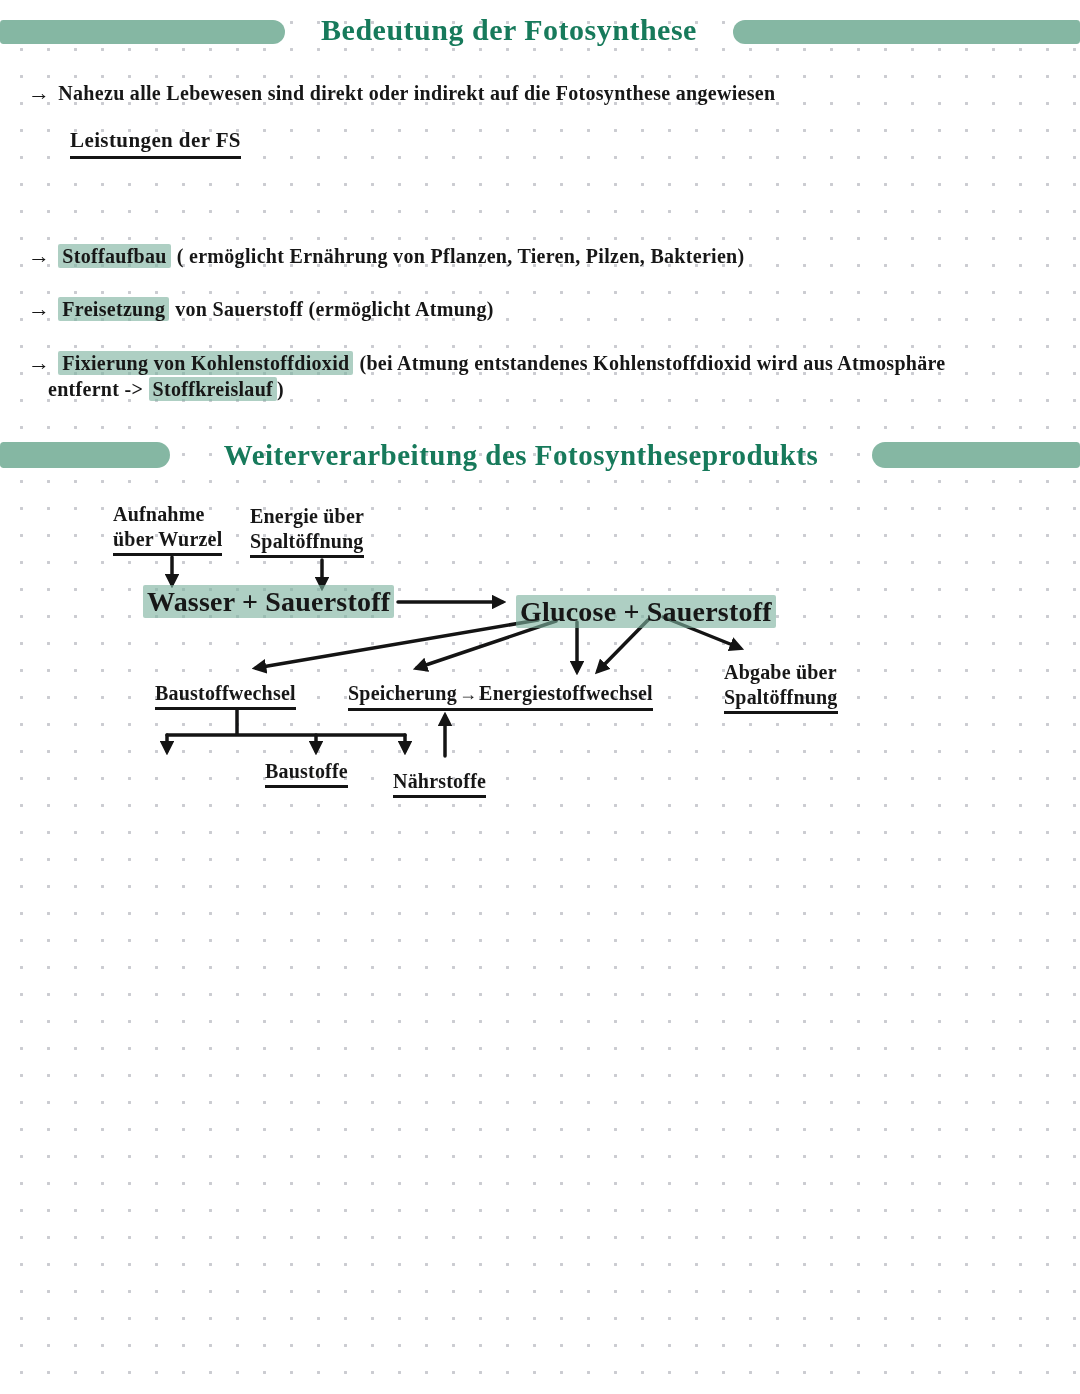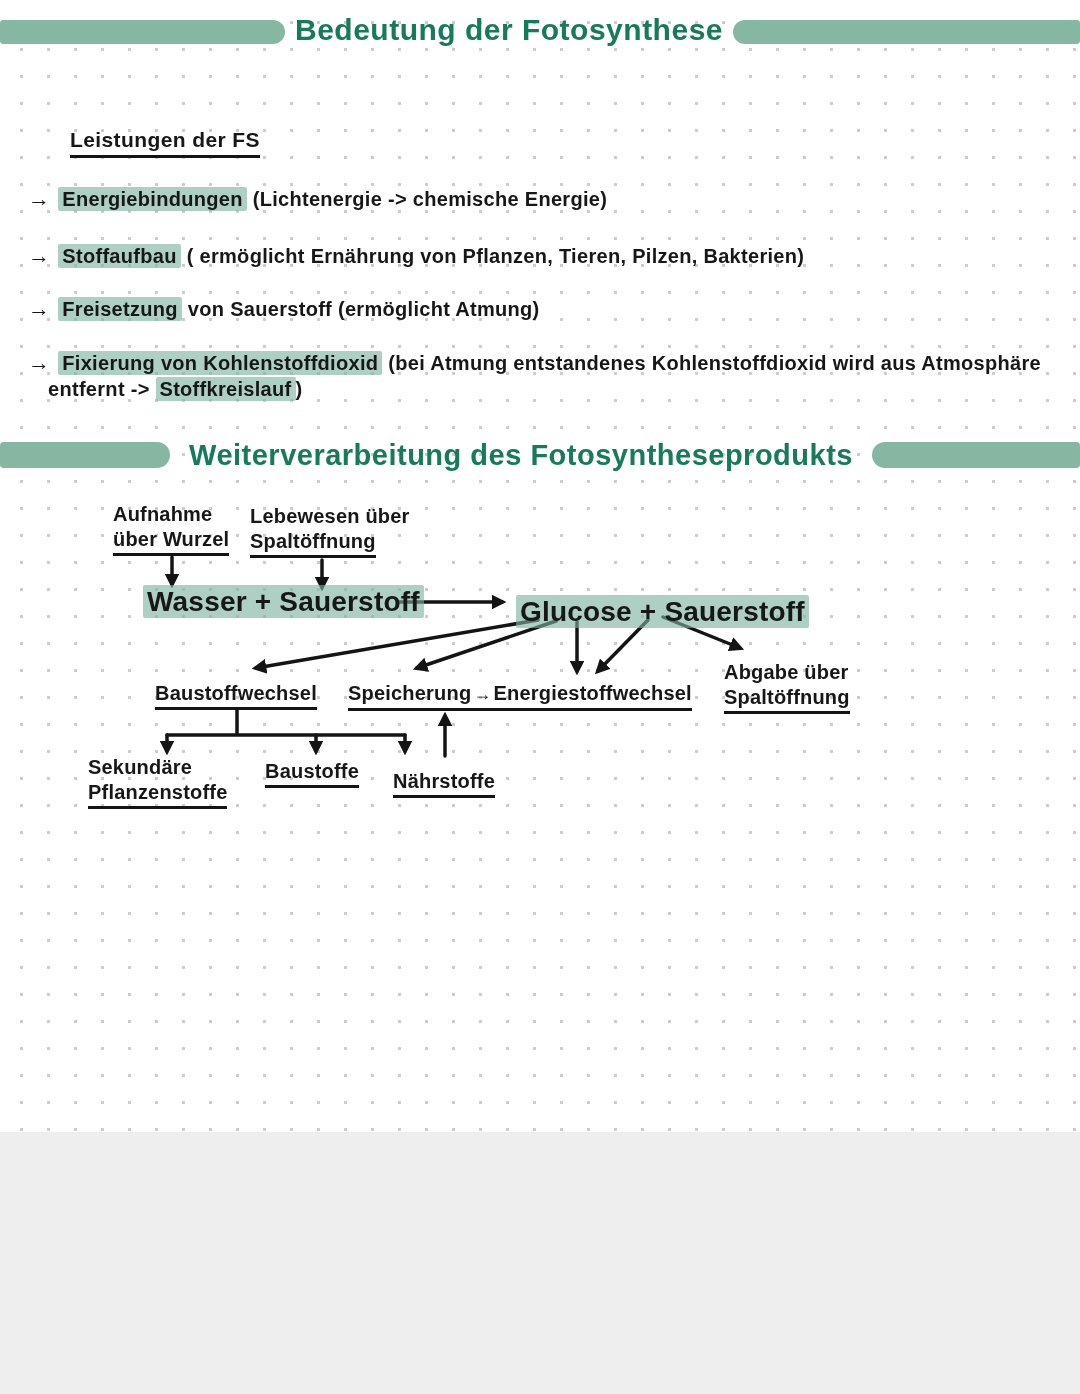--- a/index.html
+++ b/index.html
@@ -1,24 +1,24 @@
 <!DOCTYPE html>
 <html><head>
 <meta charset="utf-8">
 <style>
   html,body{margin:0;padding:0;background:#eee;}
   .page{
     position:relative;
-    width:1080px;height:1132px;
+    width:1080px;height:1394px;
     margin:0 auto;
     background-color:#ffffff;
     background-image:radial-gradient(circle,#cbccd1 1.4px,transparent 1.6px);
     background-size:27px 27px;
     background-position:8px 9px;
-    font-family:Liberation Sans, sans-serif;
+    font-family:Liberation Serif, serif;
     color:#171717;
     overflow:hidden;
   }
   .banner{position:absolute;height:24px;background:#85b7a3;}
   .banner.cap-r{border-radius:4px 14px 14px 4px;}
   .banner.cap-l{border-radius:14px 4px 4px 14px;}
   .hdr-title{
     position:absolute;text-align:center;
     font-weight:700;color:#177a5b;letter-spacing:.5px;
     white-space:nowrap;
@@ -50,26 +50,26 @@
 </style>
 </head>
 <body>
 
 <div class="page">
 
   <div class="banner cap-r" style="left:0;top:20px;width:285px;"></div>
   <div class="banner cap-l" style="left:733px;top:20px;width:347px;"></div>
   <div class="hdr-title" style="left:285px;top:8px;width:448px;font-size:30px;line-height:44px;">Bedeutung der Fotosynthese</div>
 
+  <div class="line" style="top:80px;">
+    <span class="bullet-arrow">→</span><span>Nahezu alle Lebewesen sind direkt oder indirekt auf die Fotosynthese angewiesen</span>
+  </div>
 
   <div class="subhead" style="top:128px;margin-left:22px;">Leistungen der FS</div>
 
-  <div class="line" style="top:186px;">
-    <span class="bullet-arrow">→</span><span class="hl">Energiebindungen</span><span class="rest">(Lichtenergie -&gt; chemische Energie)</span>
-  </div>
 
   <div class="line" style="top:243px;">
     <span class="bullet-arrow">→</span><span class="hl">Stoffaufbau</span><span class="rest">( ermöglicht Ernährung von Pflanzen, Tieren, Pilzen, Bakterien)</span>
   </div>
 
   <div class="line" style="top:350px;">
     <span class="bullet-arrow">→</span><span class="hl">Fixierung von Kohlenstoffdioxid</span><span class="rest">(bei Atmung entstandenes Kohlenstoffdioxid wird aus Atmosphäre</span>
   </div>
 
   <div class="line" style="top:296px;">
@@ -104,21 +104,21 @@
     <line x1="405" y1="735" x2="405" y2="751" marker-end="url(#ah)"></line>
     <line x1="445" y1="756" x2="445" y2="716" marker-end="url(#ah)"></line>
   </svg>
 
   <div class="dlabel" style="left:113px;top:502px;">
     <span>Aufnahme</span><br>
     <span class="ul2">über Wurzel</span>
   </div>
 
   <div class="dlabel" style="left:250px;top:504px;">
-    <span>Lebewesen über</span><br>
+    <span>Energie über</span><br>
     <span class="ul2">Spaltöffnung</span>
   </div>
 
   <div class="dlabel big" style="left:143px;top:589px;">
     <span class="hl">Wasser + Sauerstoff</span>
   </div>
 
   <div class="dlabel big" style="left:516px;top:599px;">
     <span class="hl">Glucose + Sauerstoff</span>
   </div>
@@ -129,24 +129,20 @@
 
   <div class="dlabel" style="left:348px;top:681px;">
     <span class="ul2"><span>Speicherung</span><span class="inline-arrow">→</span><span>Energiestoffwechsel</span></span>
   </div>
 
   <div class="dlabel" style="left:724px;top:660px;">
     <span>Abgabe über</span><br>
     <span class="ul2">Spaltöffnung</span>
   </div>
 
-  <div class="dlabel" style="left:88px;top:755px;">
-    <span>Sekundäre</span><br>
-    <span class="ul2">Pflanzenstoffe</span>
-  </div>
 
   <div class="dlabel" style="left:265px;top:759px;">
     <span class="ul2">Baustoffe</span>
   </div>
 
   <div class="dlabel" style="left:393px;top:760px;margin-top:9px;">
     <span class="ul2">Nährstoffe</span>
   </div>
 
 </div>

